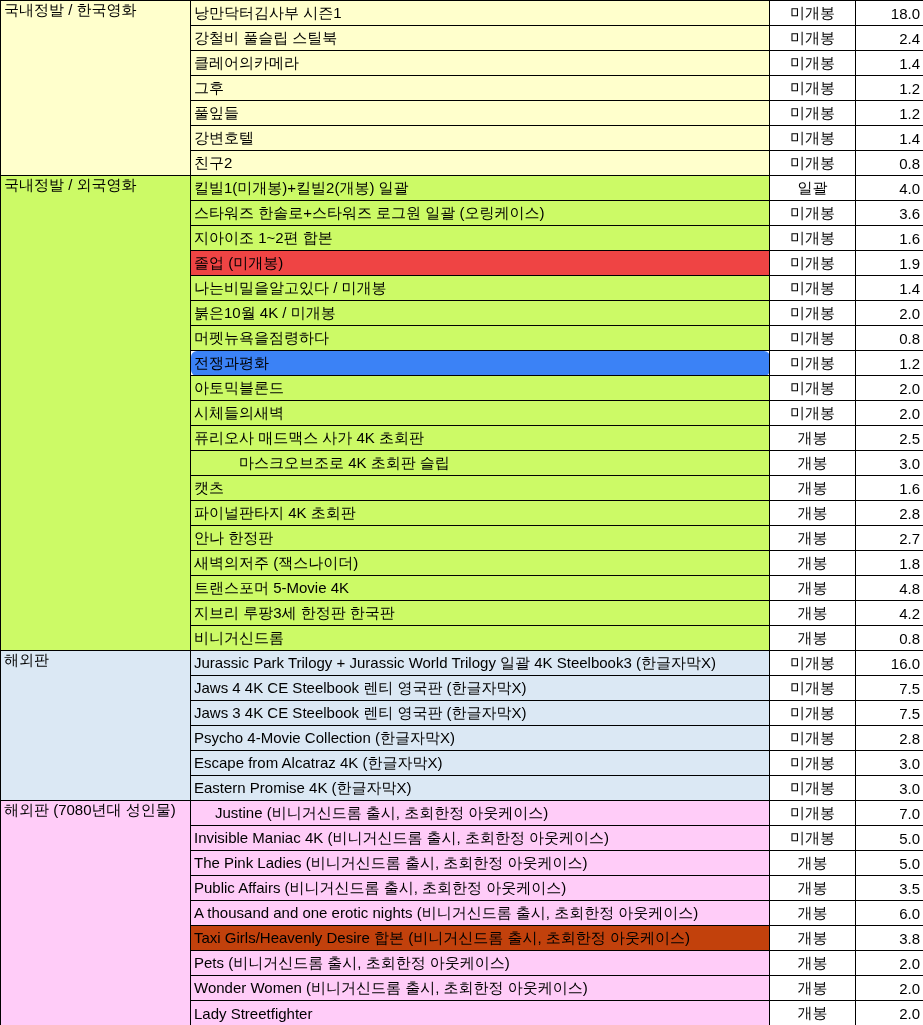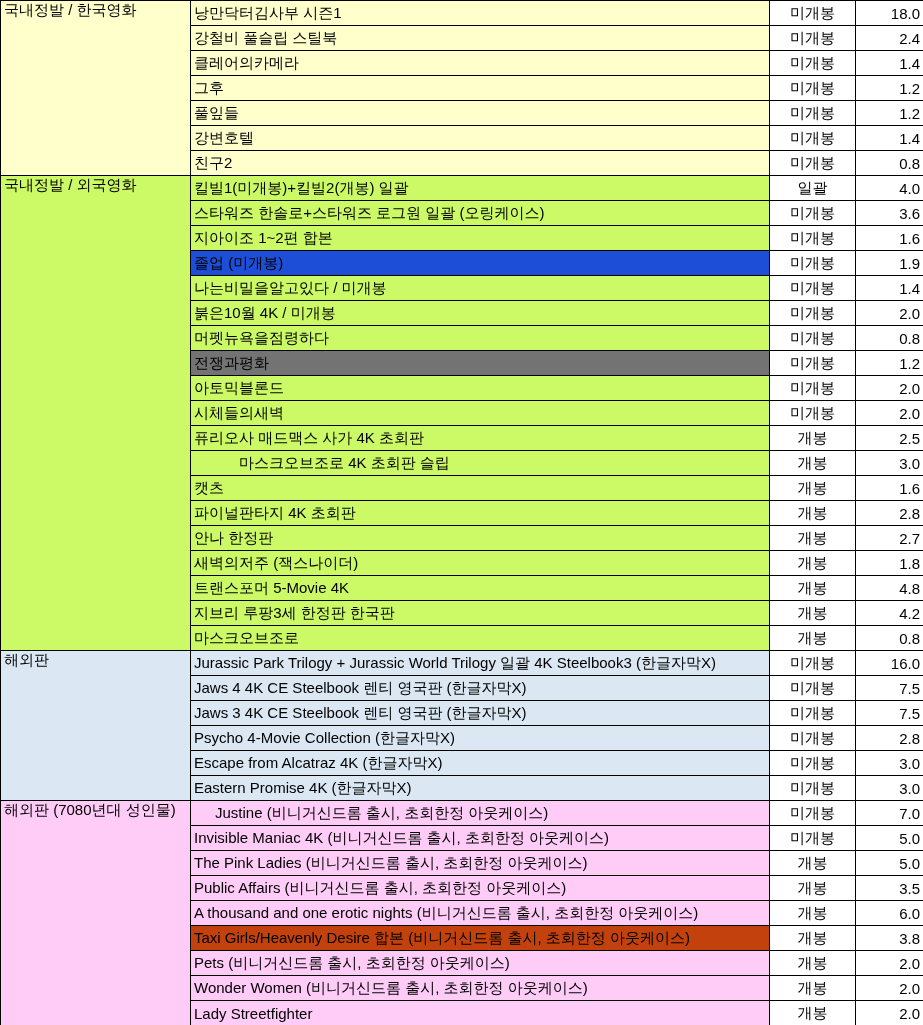--- a/index.html
+++ b/index.html
@@ -93,41 +93,41 @@
         <td class="title" style="background: rgb(204, 250, 102);">스타워즈 한솔로+스타워즈 로그원 일괄 (오링케이스)</td>
         <td class="status">미개봉</td>
         <td class="price">3.6</td>
       </tr>
       <tr>
         <td class="title" style="background: rgb(204, 250, 102);">지아이조 1~2편 합본</td>
         <td class="status">미개봉</td>
         <td class="price">1.6</td>
       </tr>
       <tr>
-        <td class="title" style="background: #1d4ed8;">졸업 (미개봉)</td>
+        <td class="title" style="background: #ef4444;">졸업 (미개봉)</td>
         <td class="status">미개봉</td>
         <td class="price">1.9</td>
       </tr>
       <tr>
         <td class="title" style="background: rgb(204, 250, 102);">나는비밀을알고있다 / 미개봉</td>
         <td class="status">미개봉</td>
         <td class="price">1.4</td>
       </tr>
       <tr>
         <td class="title" style="background: rgb(204, 250, 102);">붉은10월 4K / 미개봉</td>
         <td class="status">미개봉</td>
         <td class="price">2.0</td>
       </tr>
       <tr>
         <td class="title" style="background: rgb(204, 250, 102);">머펫뉴욕을점령하다</td>
         <td class="status">미개봉</td>
         <td class="price">0.8</td>
       </tr>
       <tr>
-        <td class="title" style="background: #737373;">전쟁과평화</td>
+        <td class="title" style="background: #3b82f6; border-radius: 6px;">전쟁과평화</td>
         <td class="status">미개봉</td>
         <td class="price">1.2</td>
       </tr>
       <tr>
         <td class="title" style="background: rgb(204, 250, 102);">아토믹블론드</td>
         <td class="status">미개봉</td>
         <td class="price">2.0</td>
       </tr>
       <tr>
         <td class="title" style="background: rgb(204, 250, 102);">시체들의새벽</td>
@@ -168,21 +168,21 @@
         <td class="title" style="background: rgb(204, 250, 102);">트랜스포머 5-Movie 4K</td>
         <td class="status">개봉</td>
         <td class="price">4.8</td>
       </tr>
       <tr>
         <td class="title" style="background: rgb(204, 250, 102);">지브리 루팡3세 한정판 한국판</td>
         <td class="status">개봉</td>
         <td class="price">4.2</td>
       </tr>
       <tr>
-        <td class="title" style="background: rgb(204, 250, 102);">마스크오브조로</td>
+        <td class="title" style="background: rgb(204, 250, 102);">비니거신드롬</td>
         <td class="status">개봉</td>
         <td class="price">0.8</td>
       </tr>
       <tr>
         <td class="cat" rowspan="6" style="background: rgb(219, 232, 244);">해외판</td>
         <td class="title" style="background: rgb(219, 232, 244);">Jurassic Park Trilogy + Jurassic World Trilogy 일괄 4K Steelbook3 (한글자막X)</td>
         <td class="status">미개봉</td>
         <td class="price">16.0</td>
       </tr>
       <tr>

